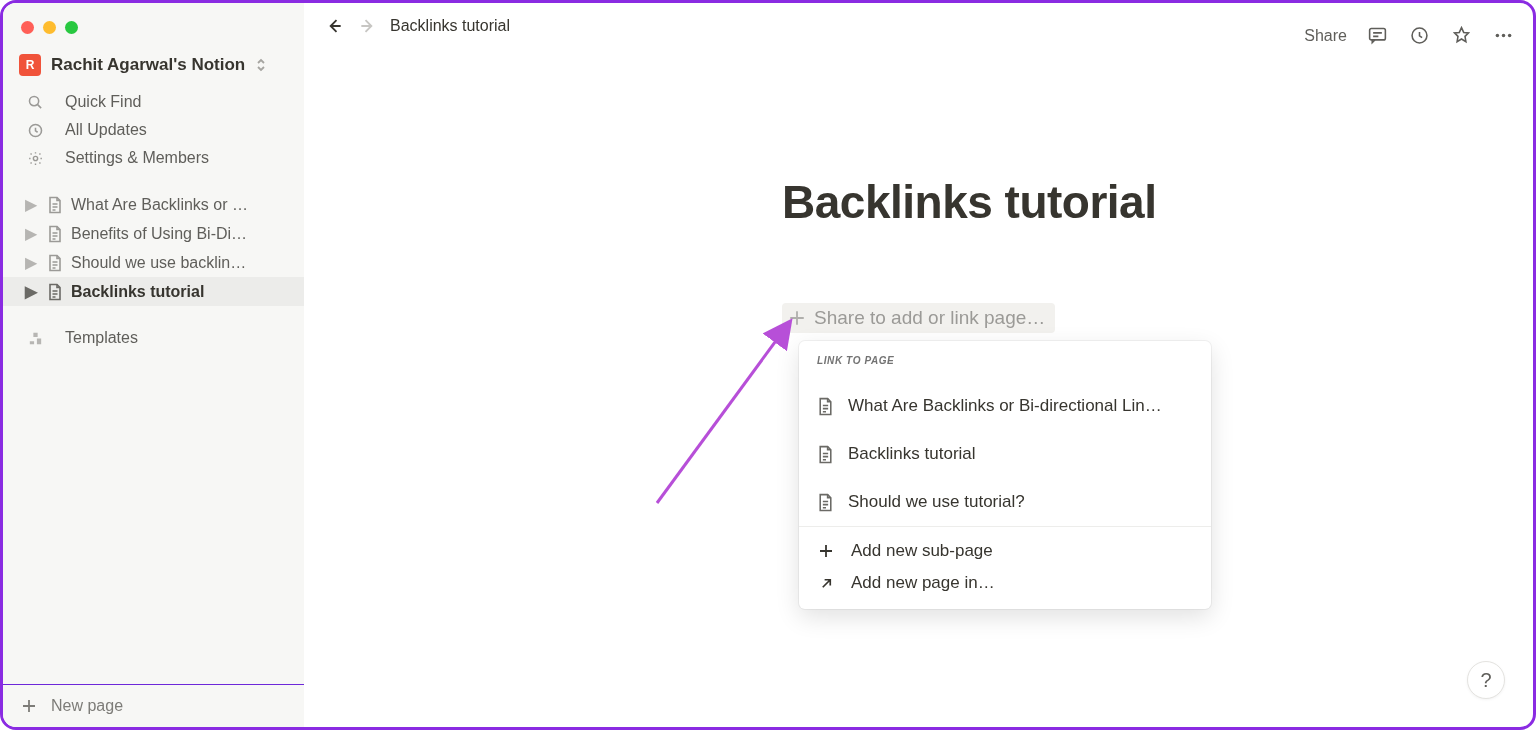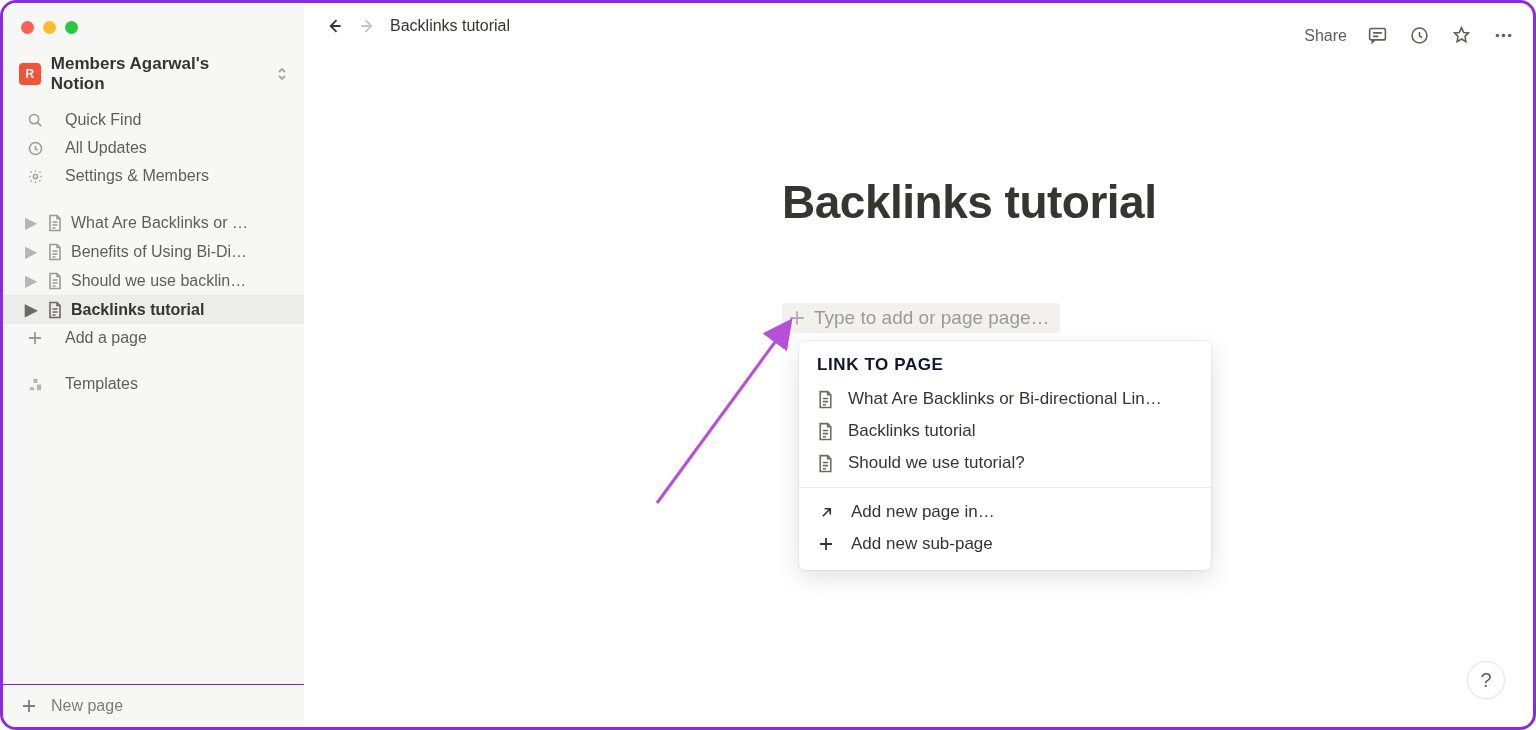--- a/index.html
+++ b/index.html
@@ -94,26 +94,26 @@
 
 
 .dropdown {
   position: absolute; left: 495px; top: 338px;
   width: 412px;
   background: #fff; border-radius: 6px;
   box-shadow: 0 8px 24px rgba(0,0,0,0.12), 0 0 0 1px rgba(15,15,15,0.05);
   overflow: hidden;
 }
 .dd-header {
-  padding: 14px 18px 8px; font-size: 17px; letter-spacing: 0.6px;
-  color: #0f172a; font-weight: 600;
+  padding: 14px 18px 8px; font-size: 10px; letter-spacing: 0.6px;
+  color: #737373; font-weight: 600; font-style: italic;
 }
 .dd-item {
   display: flex; align-items: center; gap: 14px;
-  padding: 6px 18px; font-size: 17px; color: #37352f; cursor:pointer;
+  padding: 6px 18px; font-size: 17px; color: #37352f; cursor:pointer;margin-top:16px;
 }
 .dd-item .picon { color: #6b6a66; }
 .dd-divider { height: 1px; background: #ededeb; margin: 8px 0; }
 .dd-section2 { padding-bottom: 10px; }
 .dd-item2 {
   display: flex; align-items: center; gap: 16px;
   padding: 6px 18px; font-size: 17px; color: #37352f; cursor:pointer;
 }
 .dd-item2 .aicn { color: #37352f; width:18px; display:flex; justify-content:center;}
 
@@ -141,21 +141,21 @@
 
   <aside class="sidebar">
     <div class="traffic">
       <div class="tl red"></div>
       <div class="tl yellow"></div>
       <div class="tl green"></div>
     </div>
 
     <div class="workspace">
       <div class="ws-avatar">R</div>
-      <span>Members Agarwal's Notion</span>
+      <span>Rachit Agarwal's Notion</span>
       <span class="ws-chevs">
         <svg width="12" height="14" viewBox="0 0 12 14" fill="none" stroke="currentColor" stroke-width="1.8">
             <path d="M3 5l3-3 3 3M3 9l3 3 3-3"></path>
           </svg>
       </span>
     </div>
 
     <div class="nav-group">
       <div class="nav-item">
         <span class="icn">
@@ -225,28 +225,20 @@
       <div class="nav-item page-item selected">
         <span class="caret">▶</span>
         <span class="picon">
             <svg width="16" height="18" viewBox="0 0 16 18" fill="none" stroke="currentColor" stroke-width="1.6">
               <path d="M3 1.5h7l3 3v12H3z"></path>
               <path d="M10 1.5v3h3"></path>
               <path d="M5.5 8h5M5.5 11h5M5.5 14h3"></path>
             </svg>
           </span>
         <span class="ellipsis">Backlinks tutorial</span>
-      </div>
-      <div class="nav-item">
-        <span class="icn">
-            <svg width="16" height="16" viewBox="0 0 16 16" stroke="currentColor" stroke-width="1.8">
-              <path d="M8 2v12M2 8h12"></path>
-            </svg>
-          </span>
-        <span>Add a page</span>
       </div>
     </div>
 
     <div class="nav-spacer"></div>
 
     <div class="nav-group">
       <div class="nav-item">
         <span class="icn">
             <svg width="17" height="17" viewBox="0 0 24 24" fill="currentColor">
               <path d="M4 16h6v4H4zM14 12h6v8h-6zM9 4h6v6H9z" opacity="0.7"></path>
@@ -311,21 +303,21 @@
     </div>
 
     <h1 class="page-title">Backlinks tutorial</h1>
 
     <div class="add-block">
       <span class="plus-icn">
           <svg width="18" height="18" viewBox="0 0 16 16" stroke="currentColor" stroke-width="1.6">
             <path d="M8 2v12M2 8h12"></path>
           </svg>
         </span>
-      <span>Type to add or page page…</span>
+      <span>Share to add or link page…</span>
     </div>
 
     <div class="dropdown">
       <div class="dd-header">LINK TO PAGE</div>
       <div class="dd-item">
         <span class="picon">
             <svg width="17" height="19" viewBox="0 0 16 18" fill="none" stroke="currentColor" stroke-width="1.5">
               <path d="M3 1.5h7l3 3v12H3z"></path>
               <path d="M10 1.5v3h3"></path>
               <path d="M5.5 8h5M5.5 11h5M5.5 14h3"></path>
@@ -348,36 +340,36 @@
             <svg width="17" height="19" viewBox="0 0 16 18" fill="none" stroke="currentColor" stroke-width="1.5">
               <path d="M3 1.5h7l3 3v12H3z"></path>
               <path d="M10 1.5v3h3"></path>
               <path d="M5.5 8h5M5.5 11h5M5.5 14h3"></path>
             </svg>
           </span>
         <span>Should we use tutorial?</span>
       </div>
       <div class="dd-divider"></div>
       <div class="dd-section2">
+        <div class="dd-item2">
+          <span class="aicn">
+              <svg width="16" height="16" viewBox="0 0 16 16" stroke="currentColor" stroke-width="1.8">
+                <path d="M8 2v12M2 8h12"></path>
+              </svg>
+            </span>
+          <span>Add new sub-page</span>
+        </div>
         <div class="dd-item2">
           <span class="aicn">
               <svg width="15" height="15" viewBox="0 0 16 16" fill="none" stroke="currentColor" stroke-width="1.8">
                 <path d="M4 12L12 4M6 4h6v6"></path>
               </svg>
             </span>
           <span>Add new page in…</span>
         </div>
-        <div class="dd-item2">
-          <span class="aicn">
-              <svg width="16" height="16" viewBox="0 0 16 16" stroke="currentColor" stroke-width="1.8">
-                <path d="M8 2v12M2 8h12"></path>
-              </svg>
-            </span>
-          <span>Add new sub-page</span>
-        </div>
       </div>
     </div>
 
     <svg class="annot" viewBox="0 0 160 200">
       <defs>
           <marker id="ah" markerWidth="10" markerHeight="10" refX="8" refY="5" orient="auto">
             <path d="M0 0L10 5L0 10z" fill="#b74fd8"></path>
           </marker>
         </defs>
       <line x1="8" y1="195" x2="140" y2="15" stroke="#b74fd8" stroke-width="3" marker-end="url(#ah)"></line>

